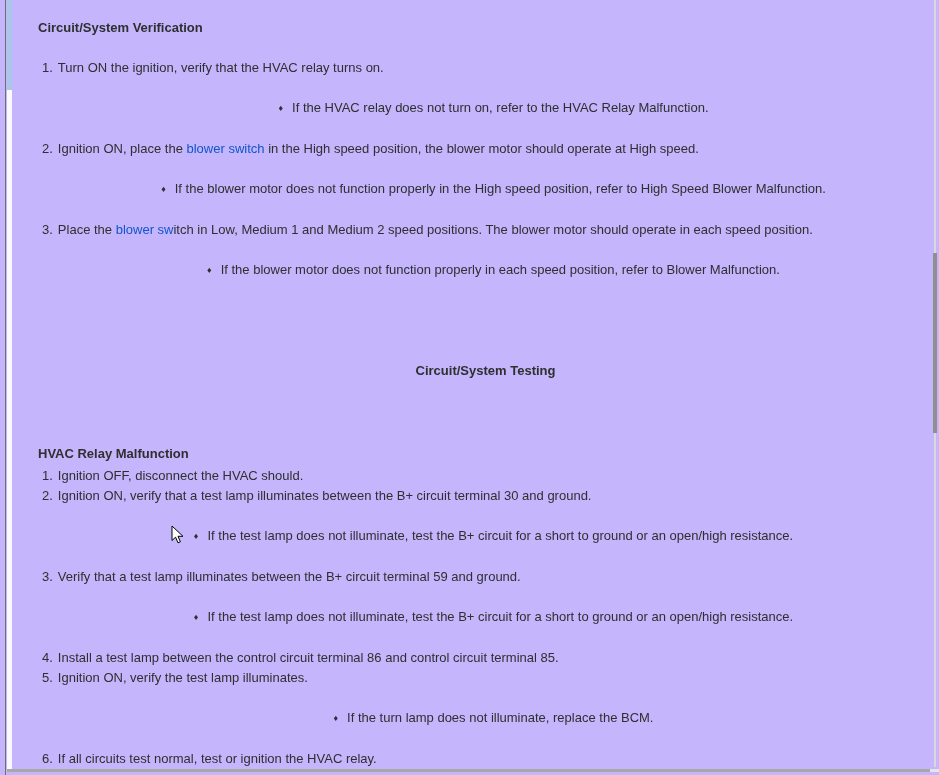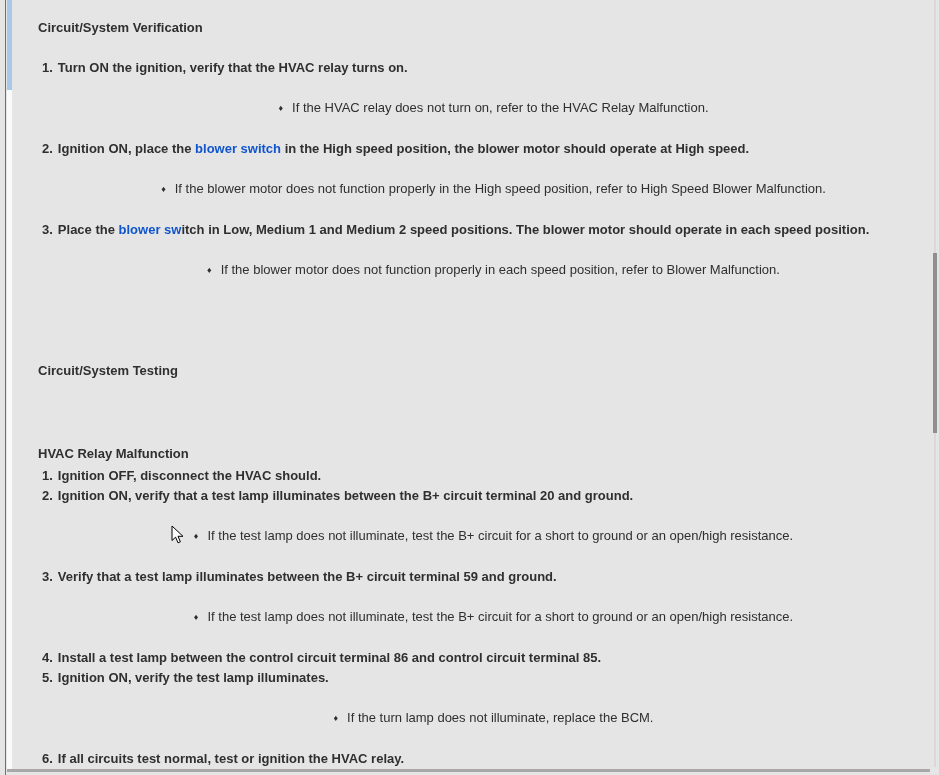--- a/index.html
+++ b/index.html
@@ -6,21 +6,21 @@
     margin: 0;
     padding: 0;
     background: #ffffff;
     font-family: "Liberation Sans", "DejaVu Sans", sans-serif;
   }
   .page {
     position: relative;
     width: 939px;
     height: 775px;
     overflow: hidden;
-    background: #e5e5e5;
+    background: #c4b5fd;
   }
   
   .left-divider {
     position: absolute;
     left: 5px; top: 0; bottom: 0;
     width: 1px;
     background: #6f6f6f;
   }
   .left-scroll-track {
     position: absolute;
@@ -69,27 +69,26 @@
     font-size: 13px;
     line-height: 20px;
     color: #2f2f2f;
   }
   .heading {
     font-weight: 700;
     line-height: 20px;
   }
   .section-verification .heading { margin-bottom: 20px; }
   .section-testing  { margin-top: 80px; }
-  .section-testing .heading { margin-bottom: 8px; }
+  .section-testing .heading { margin-bottom: 8px; text-align: center; }
   .section-hvac-relay-malfunction { margin-top: 63px; }
   .section-hvac-relay-malfunction .heading { margin-bottom: 2px; }
   .step {
     line-height: 20px;
     margin-left: 4px;
-    font-weight: bold;
   }
   .num { margin-right: 5px; }
   .bullet {
     line-height: 20px;
     margin: 20px 0;
     padding-left: 16px;
     text-align: center;
   }
   .diamond {
     font-size: 9px;
@@ -127,21 +126,21 @@
         <div class="bullet"><span class="diamond">♦</span><span>If the blower motor does not function properly in the High speed position, refer to High Speed Blower Malfunction.</span></div>
         <div class="step"><span class="num">3.</span><span>Place the </span><a class="link">blower sw</a><span>itch in Low, Medium 1 and Medium 2 speed positions. The blower motor should operate in each speed position.</span></div>
         <div class="bullet"><span class="diamond">♦</span><span>If the blower motor does not function properly in each speed position, refer to Blower Malfunction.</span></div>
       </div>
       <div class="section section-testing">
         <div class="heading">Circuit/System Testing</div>
       </div>
       <div class="section section-hvac-relay-malfunction">
         <div class="heading">HVAC Relay Malfunction</div>
         <div class="step"><span class="num">1.</span><span>Ignition OFF, disconnect the HVAC should.</span></div>
-        <div class="step"><span class="num">2.</span><span>Ignition ON, verify that a test lamp illuminates between the B+ circuit terminal 20 and ground.</span></div>
+        <div class="step"><span class="num">2.</span><span>Ignition ON, verify that a test lamp illuminates between the B+ circuit terminal 30 and ground.</span></div>
         <div class="bullet"><span class="diamond">♦</span><span>If the test lamp does not illuminate, test the B+ circuit for a short to ground or an open/high resistance.</span></div>
         <div class="step"><span class="num">3.</span><span>Verify that a test lamp illuminates between the B+ circuit terminal 59 and ground.</span></div>
         <div class="bullet"><span class="diamond">♦</span><span>If the test lamp does not illuminate, test the B+ circuit for a short to ground or an open/high resistance.</span></div>
         <div class="step"><span class="num">4.</span><span>Install a test lamp between the control circuit terminal 86 and control circuit terminal 85.</span></div>
         <div class="step"><span class="num">5.</span><span>Ignition ON, verify the test lamp illuminates.</span></div>
         <div class="bullet"><span class="diamond">♦</span><span>If the turn lamp does not illuminate, replace the BCM.</span></div>
         <div class="step"><span class="num">6.</span><span>If all circuits test normal, test or ignition the HVAC relay.</span></div>
       </div>
     </div>
 

